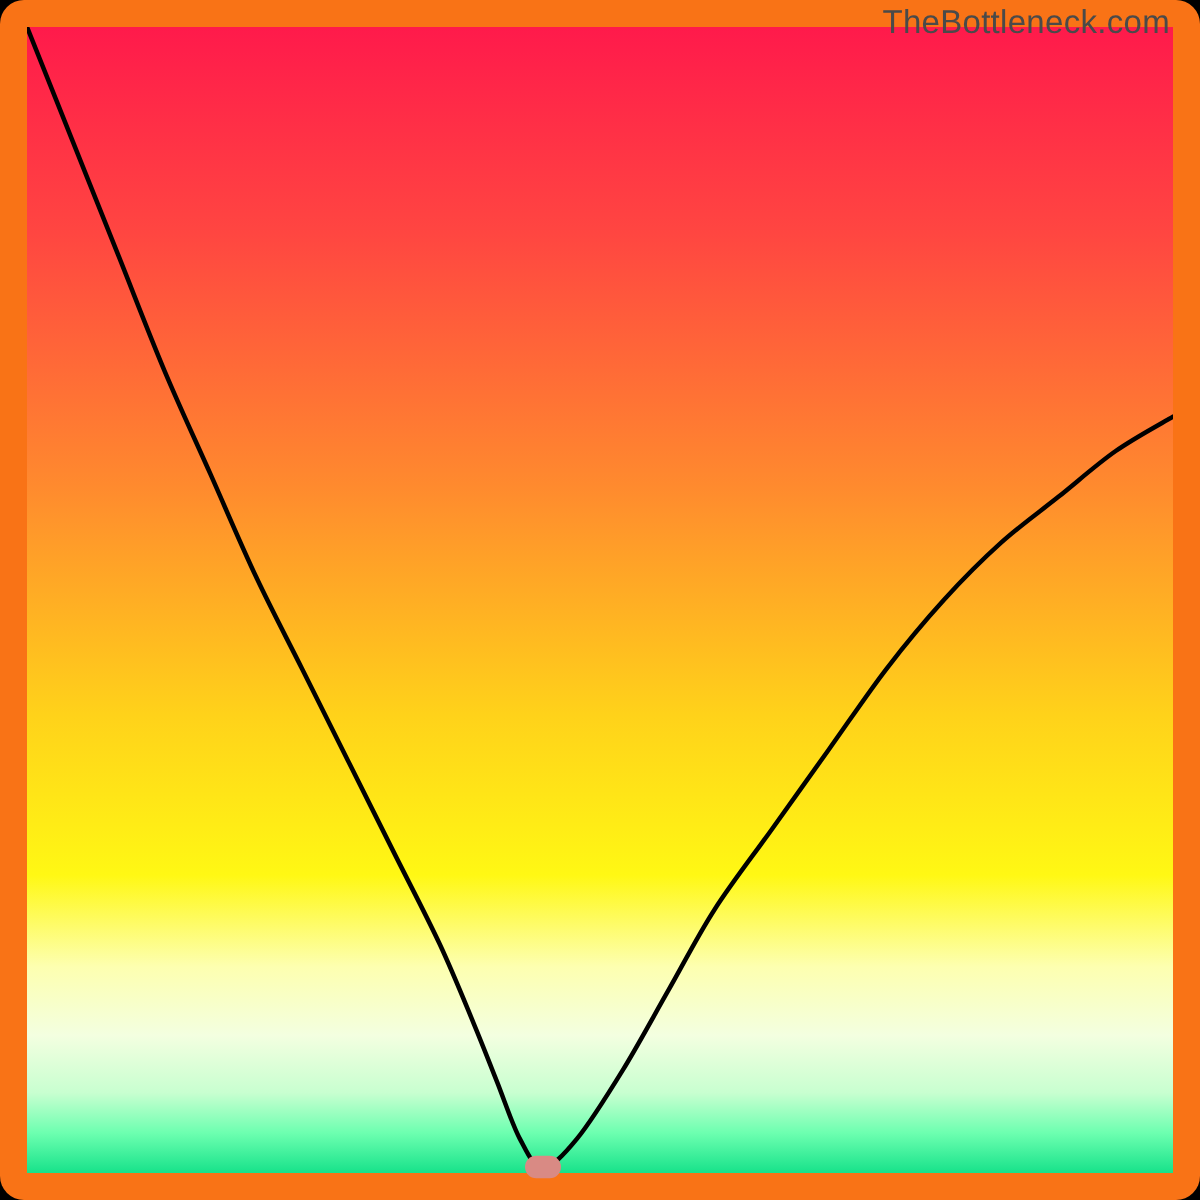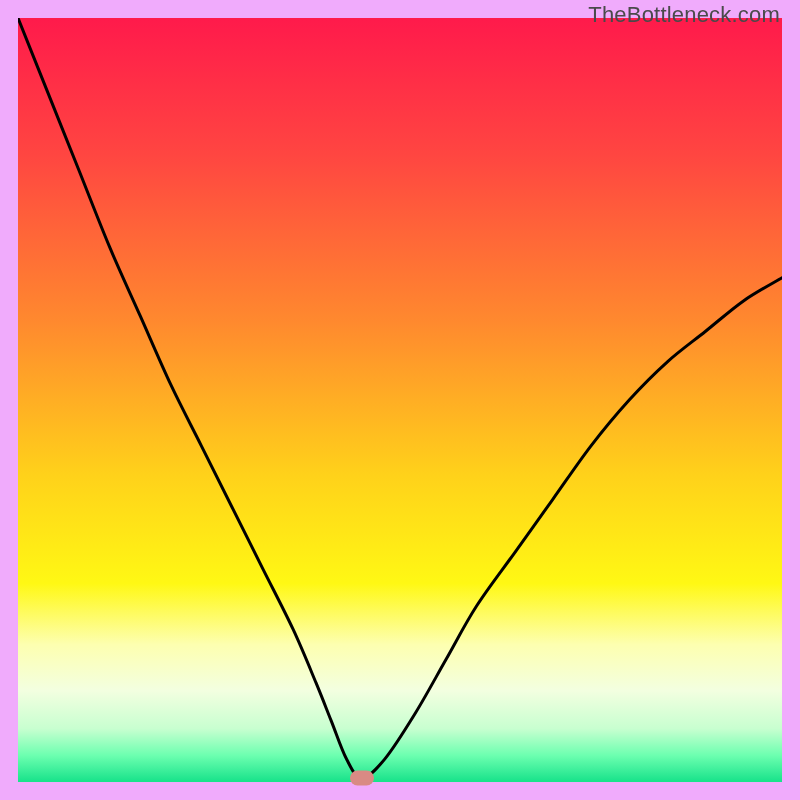--- a/index.html
+++ b/index.html
@@ -8,21 +8,22 @@
     width: 800px;
     height: 800px;
     overflow: hidden;
     background: #000;
     font-family: Arial, Helvetica, sans-serif;
   }
   .frame {
     position: relative;
     width: 800px;
     height: 800px;
-    background: #f0abfc;
+    background: #f97316;
+    border-radius: 16px;
   }
   .plot {
     position: absolute;
     left: 18px;
     top: 18px;
     width: 764px;
     height: 764px;
   }
   .gradient {
     position: absolute;

